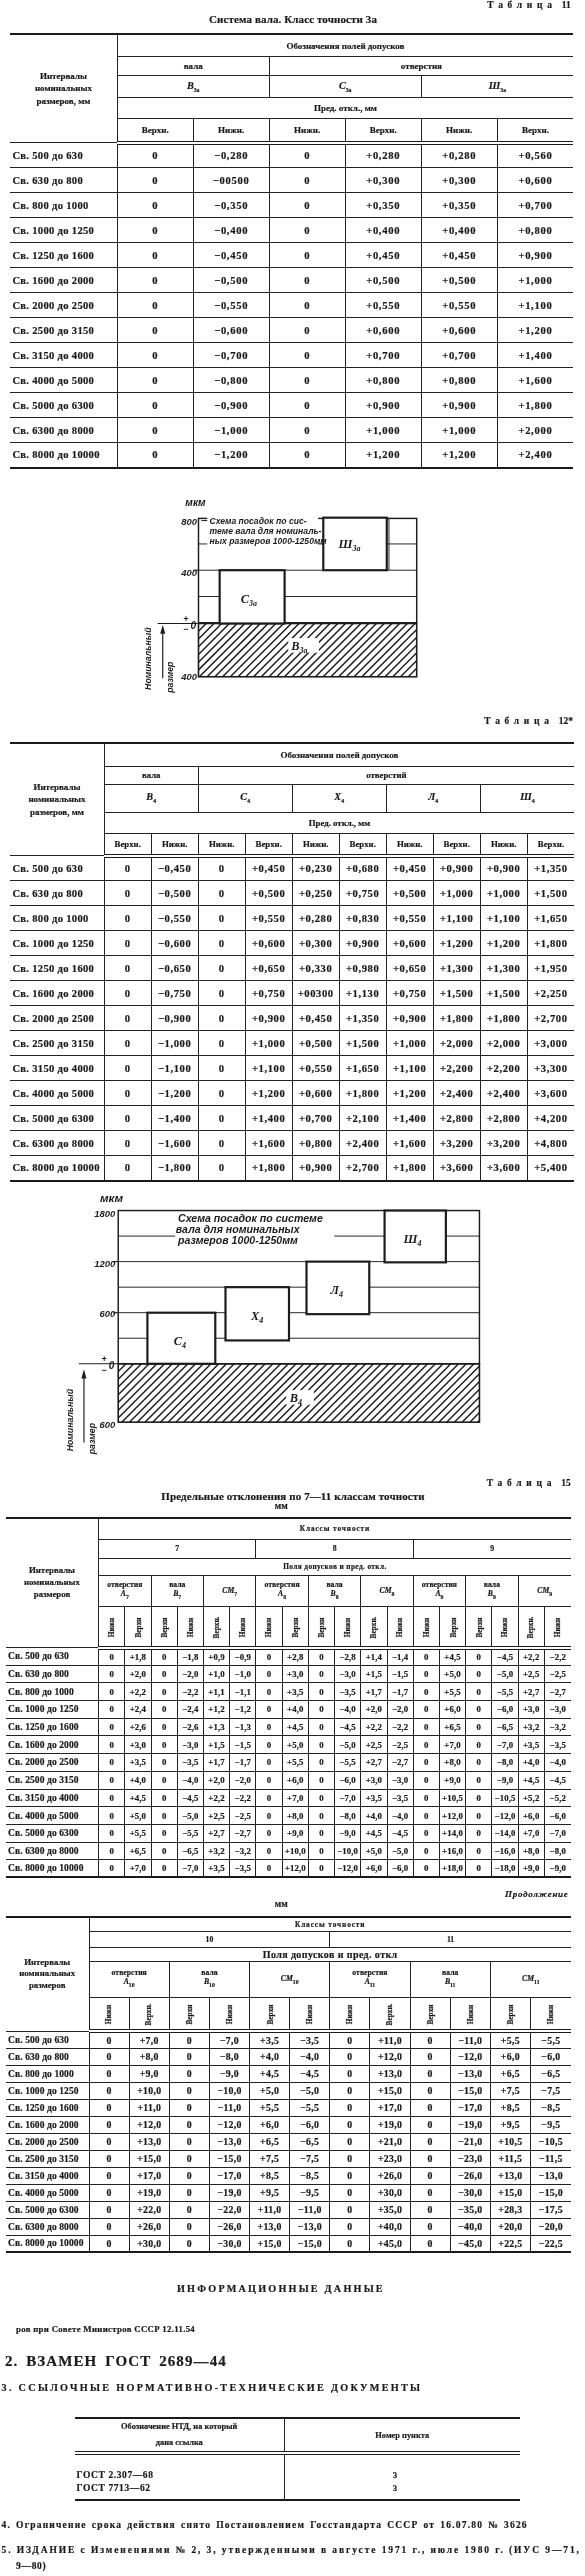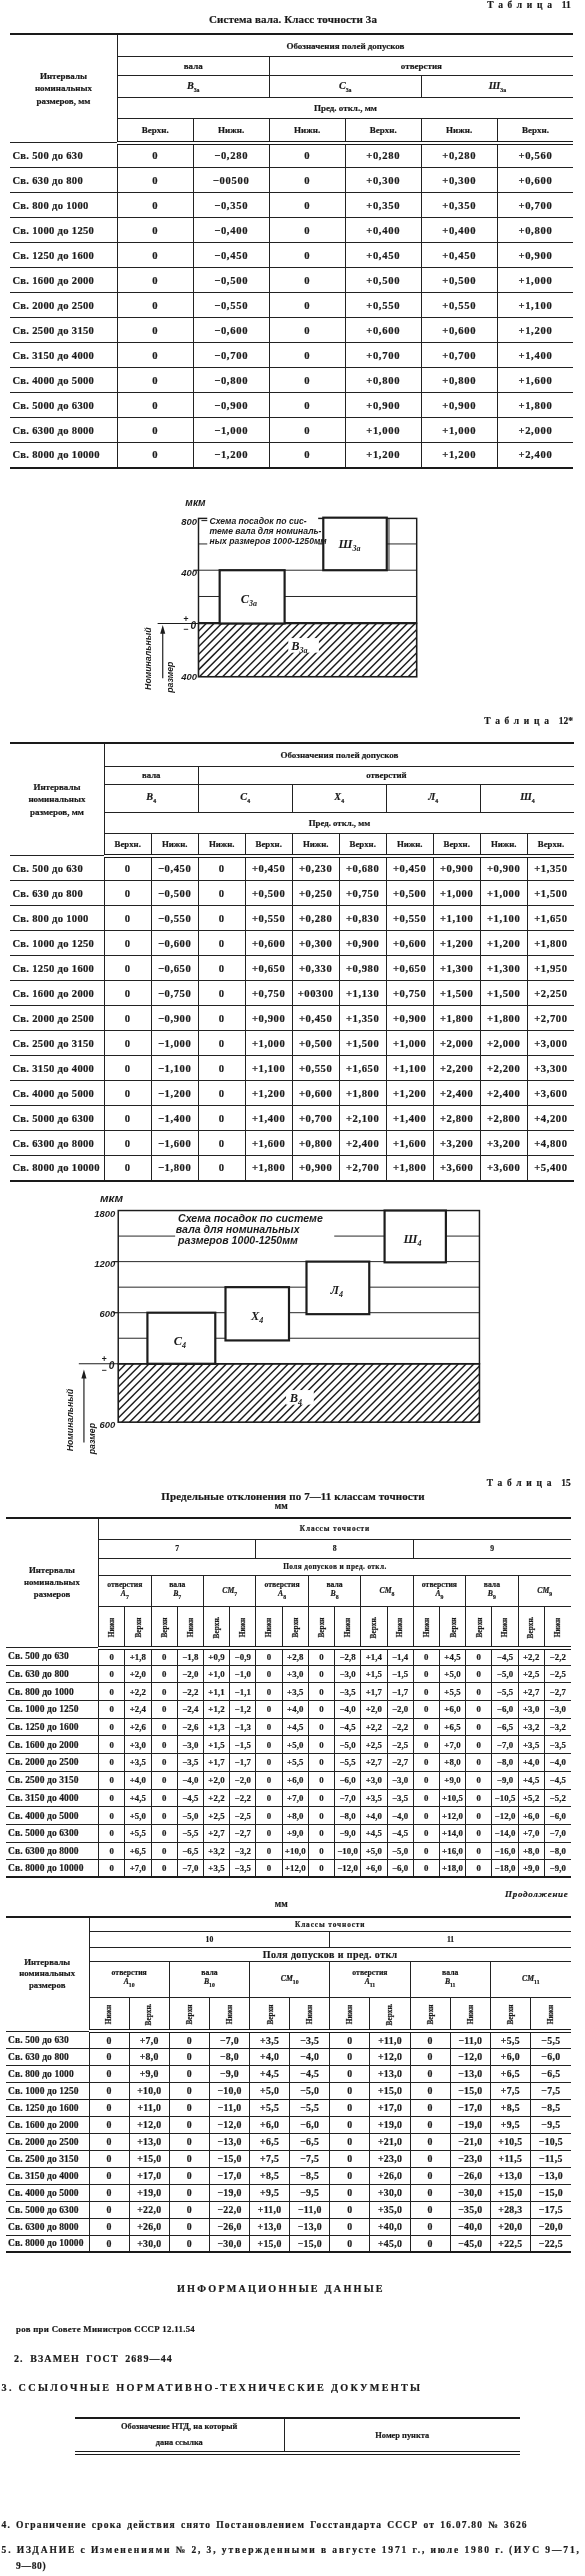--- a/index.html
+++ b/index.html
@@ -1206,31 +1206,35 @@
           <td class="num4">+45,0</td>
           <td class="num4">0</td>
           <td class="num4">−45,0</td>
           <td class="num4">+22,5</td>
           <td class="num4">−22,5</td>
         </tr>
 </tbody>
     </table>
 <div class="info" style="top:2283px;left:177px;font-size:10.2px;letter-spacing:2.2px">ИНФОРМАЦИОННЫЕ ДАННЫЕ</div>
 <div class="info" style="top:2324px;left:16px;font-size:8.8px;letter-spacing:0.3px">ров при Совете Министров СССР 12.11.54</div>
-<div class="info" style="top:2353px;left:14px;font-size:10px;letter-spacing:1.1px;word-spacing:2.9px">2. ВЗАМЕН ГОСТ 2689—44</div>
+<div class="info" style="top:2353px;left:5px;font-size:15px;letter-spacing:1.1px;word-spacing:2.9px">2. ВЗАМЕН ГОСТ 2689—44</div>
 <div class="info" style="top:2382px;left:1.5px;font-size:10.2px;letter-spacing:2.3px">3. ССЫЛОЧНЫЕ НОРМАТИВНО-ТЕХНИЧЕСКИЕ ДОКУМЕНТЫ</div>
 
 <table class="t" style="left:75px;top:2417px;width:445px;font-size:7.7px">
 <colgroup>
         <col style="width:209px">
         <col style="width:236px">
       </colgroup>
 <tbody>
         <tr style="height:34px" class="dbl">
           <td class="bl tt" style="font-size:8.4px;line-height:16px">Обозначение НТД, на который<br>дана ссылка</td>
           <td class="tt" style="font-size:8.4px">Номер пункта</td>
         </tr>
+<tr style="height:47px" class="bb">
+          <td class="lab" style="border-left:none;padding-left:1.5px;padding-top:14px;vertical-align:top;line-height:13px;font-size:9.5px;letter-spacing:0.6px">ГОСТ 2.307—68<br>ГОСТ 7713—62</td>
+          <td style="padding-top:14px;padding-right:14.6px;vertical-align:top;line-height:13px;font-size:8.8px">3<br>3</td>
+        </tr>
 </tbody>
     </table>
 <div class="info" style="top:2520px;left:1.5px;font-size:9.5px;letter-spacing:1.2px;word-spacing:1.5px">4. Ограничение срока действия снято Постановлением Госстандарта СССР от 16.07.80 № 3626</div>
 <div class="info" style="top:2545px;left:1.5px;font-size:9.5px;letter-spacing:1.9px">5. ИЗДАНИЕ  с  Изменениями  № 2, 3,  утвержденными в августе 1971 г.,  июле 1980  г. (ИУС 9—71,</div>
 <div class="info" style="top:2561px;left:16px;font-size:9.5px;letter-spacing:0.7px">9—80)</div>
 </div>
 
 </body></html>

